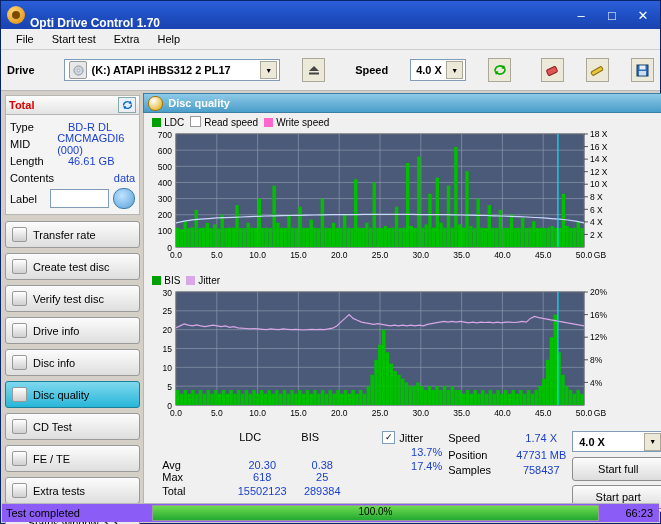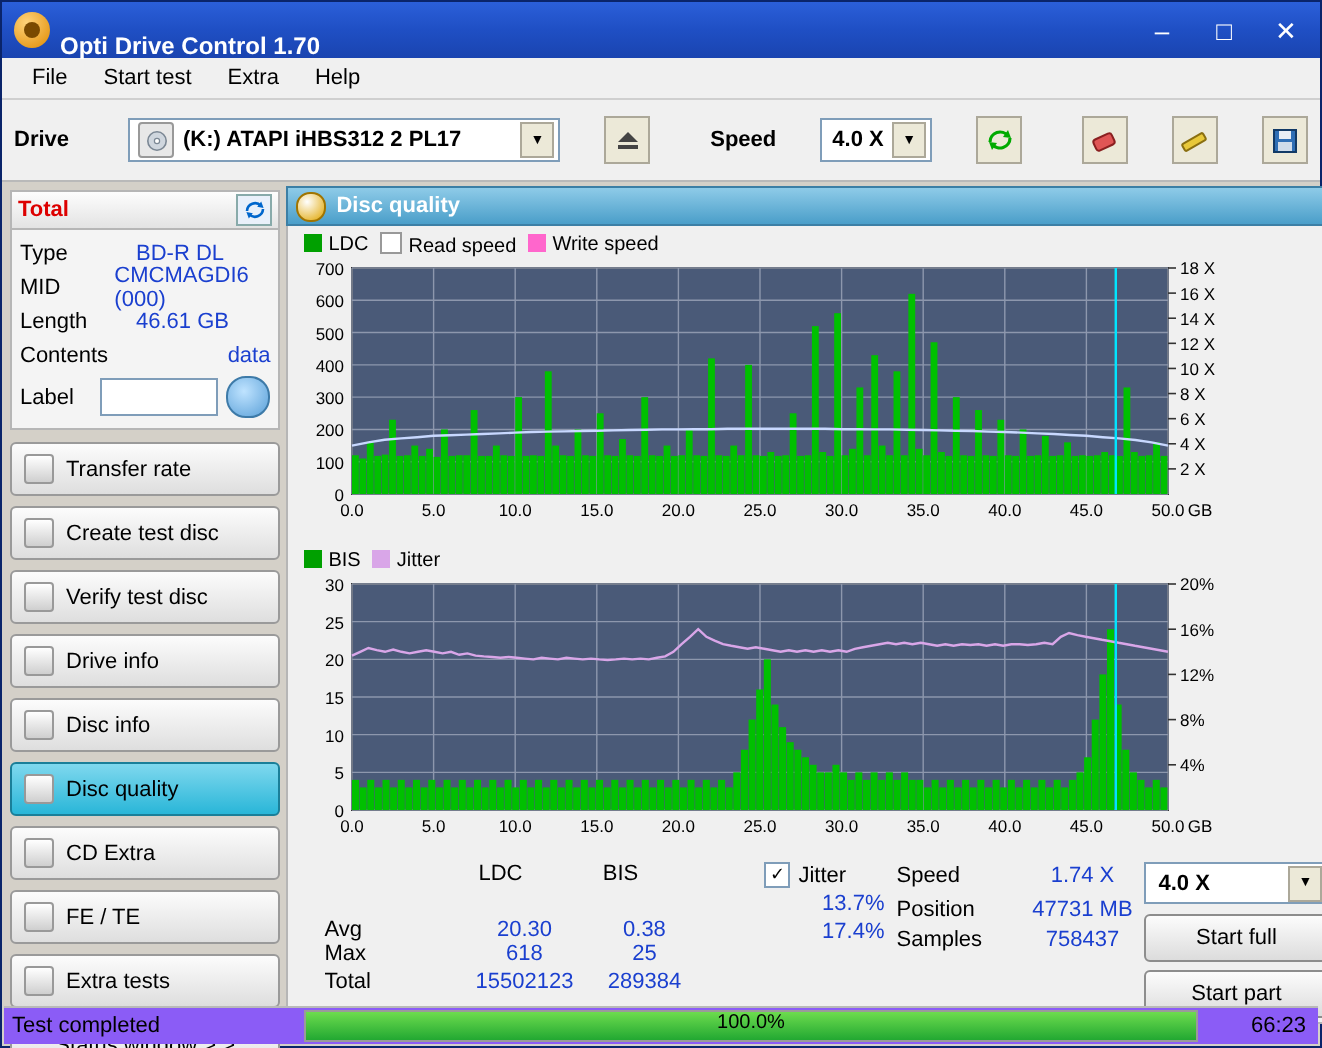--- a/index.html
+++ b/index.html
@@ -195,21 +195,21 @@
         <div class="navbtn">
             <span class="nico"></span>
             <span>Disc info</span>
           </div>
         <div class="navbtn sel">
             <span class="nico"></span>
             <span>Disc quality</span>
           </div>
         <div class="navbtn">
             <span class="nico"></span>
-            <span>CD Extra</span>
+            <span>CD Test</span>
           </div>
         <div class="navbtn">
             <span class="nico"></span>
             <span>FE / TE</span>
           </div>
         <div class="navbtn">
             <span class="nico"></span>
             <span>Extra tests</span>
           </div>
       </div>

